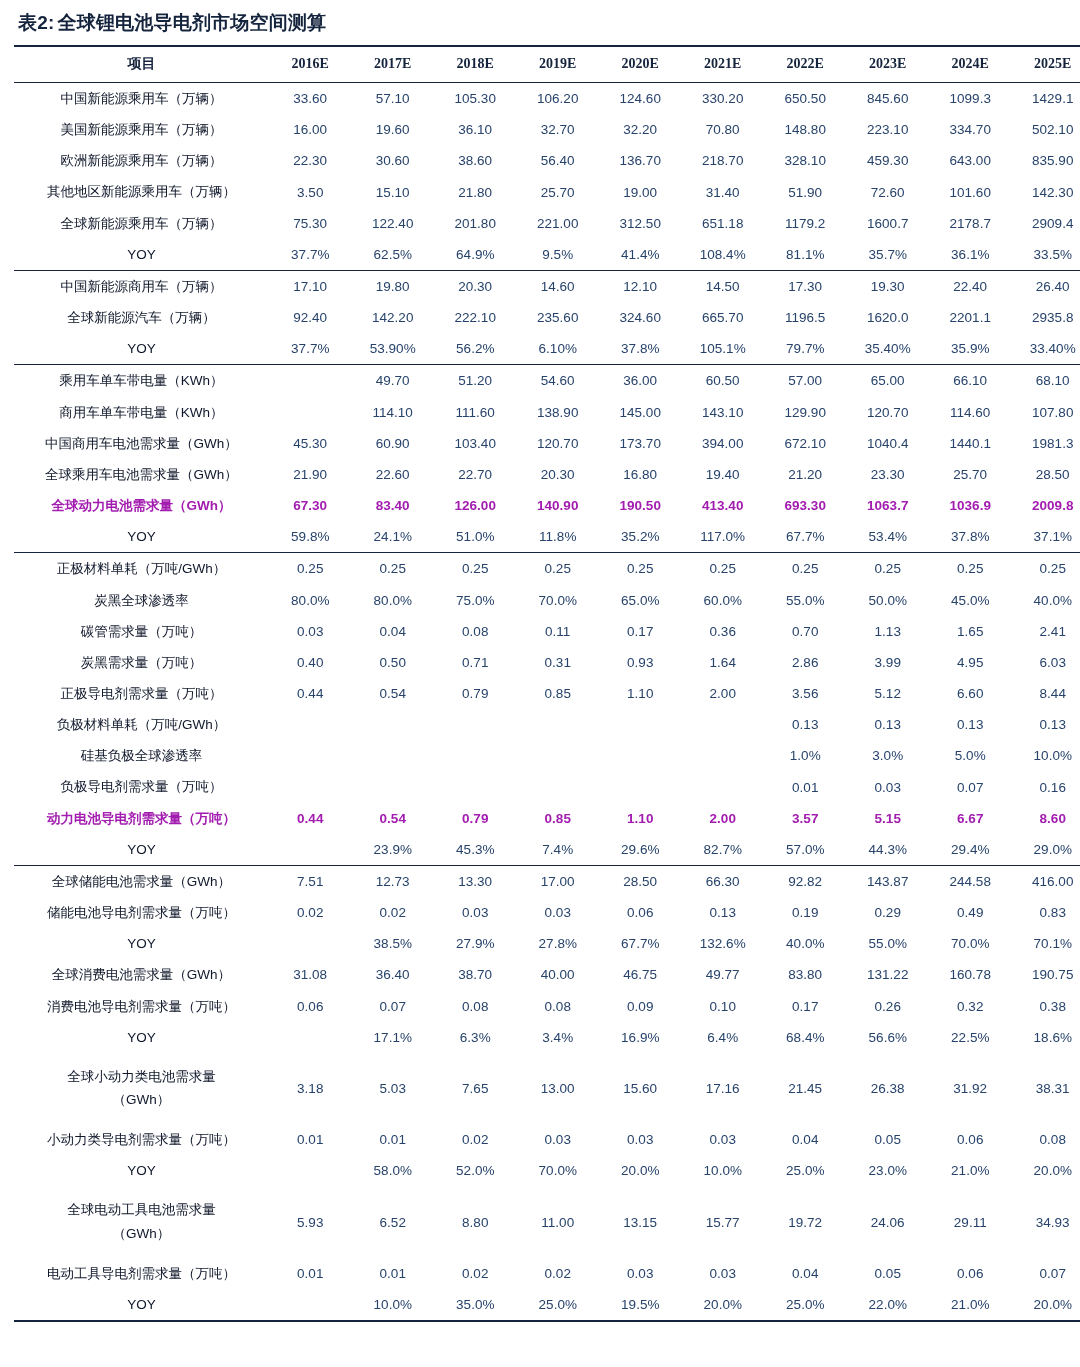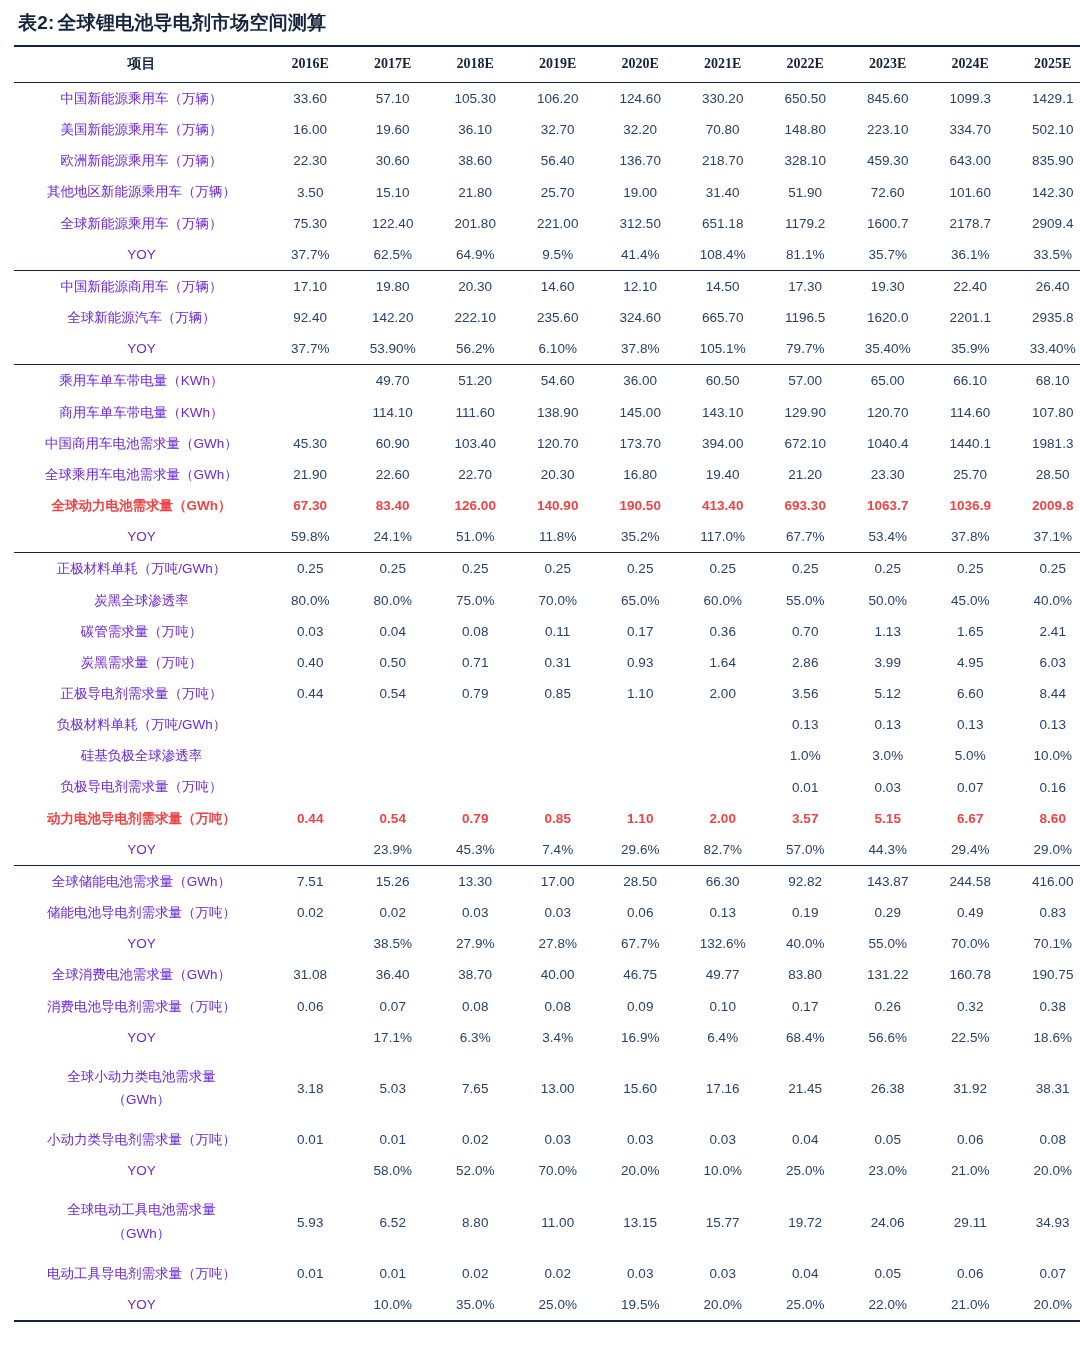--- a/index.html
+++ b/index.html
@@ -46,29 +46,29 @@
   tbody td{
     text-align:center;
     padding:6px 2px;
     height:17px;
     color:#27436b;
     white-space:nowrap;
     font-size:13.5px;
   }
   tbody td.lbl{
     text-align:center;
-    color:#6d28d9;
+    color:#0f172a;
     font-size:13.5px;
     line-height:1.42;
     padding-left:4px;
     padding-right:4px;
     white-space:normal;
   }
   tbody tr.sec-start > td{border-top:1.9px solid #15243d;}
-  tbody tr.strong td{font-weight:bold;color:#ef4444;}
+  tbody tr.strong td{font-weight:bold;color:#a21caf;}
   tbody tr.tall td{padding-top:12px;padding-bottom:12px;}
   tbody tr.tall td.lbl{line-height:1.75;}
   tfoot td{border-top:2.2px solid #15243d;height:0;padding:0;line-height:0;font-size:0;}
 </style>
 </head>
 <body>
 
 <div class="page">
 
   <div class="table-title">
@@ -426,21 +426,21 @@
           <td>29.6%</td>
           <td>82.7%</td>
           <td>57.0%</td>
           <td>44.3%</td>
           <td>29.4%</td>
           <td>29.0%</td>
         </tr>
         <tr class="sec-start">
           <td class="lbl">全球储能电池需求量（GWh）</td>
           <td>7.51</td>
-          <td>15.26</td>
+          <td>12.73</td>
           <td>13.30</td>
           <td>17.00</td>
           <td>28.50</td>
           <td>66.30</td>
           <td>92.82</td>
           <td>143.87</td>
           <td>244.58</td>
           <td>416.00</td>
         </tr>
         <tr>

